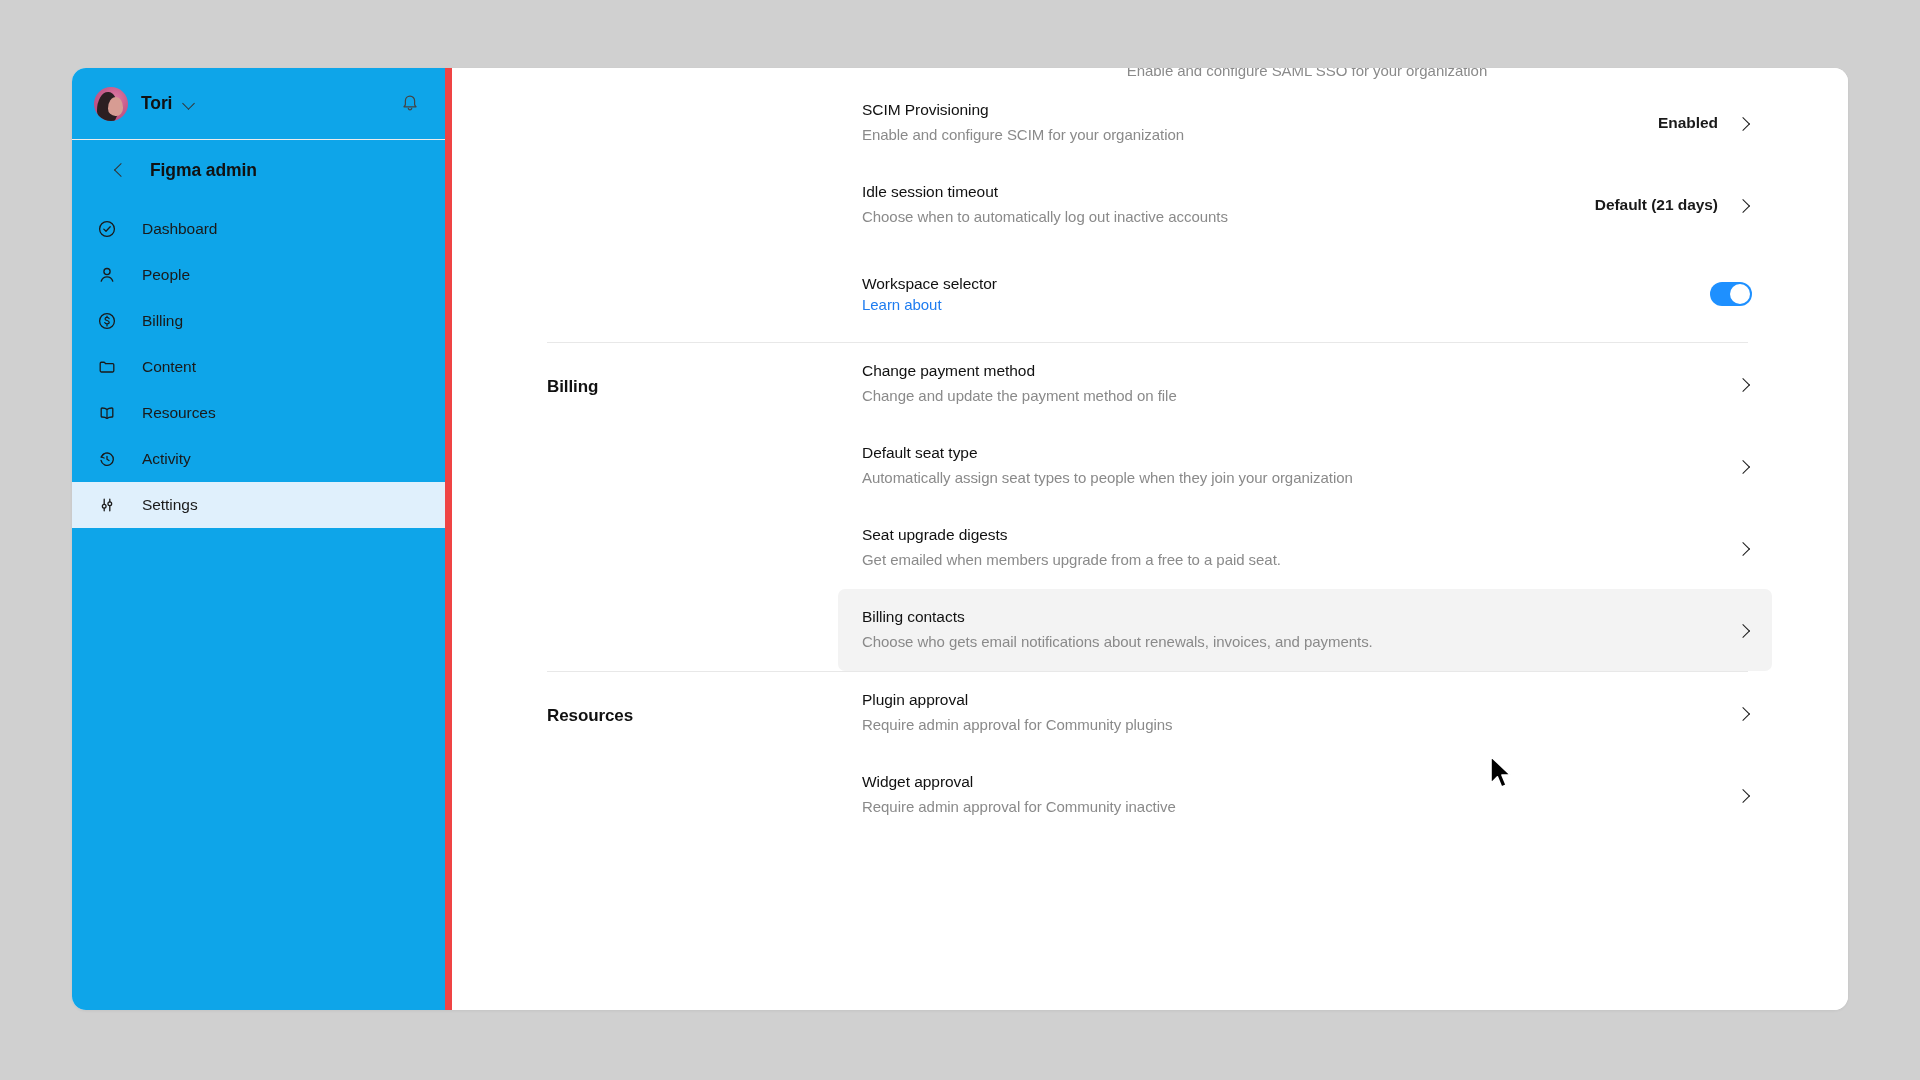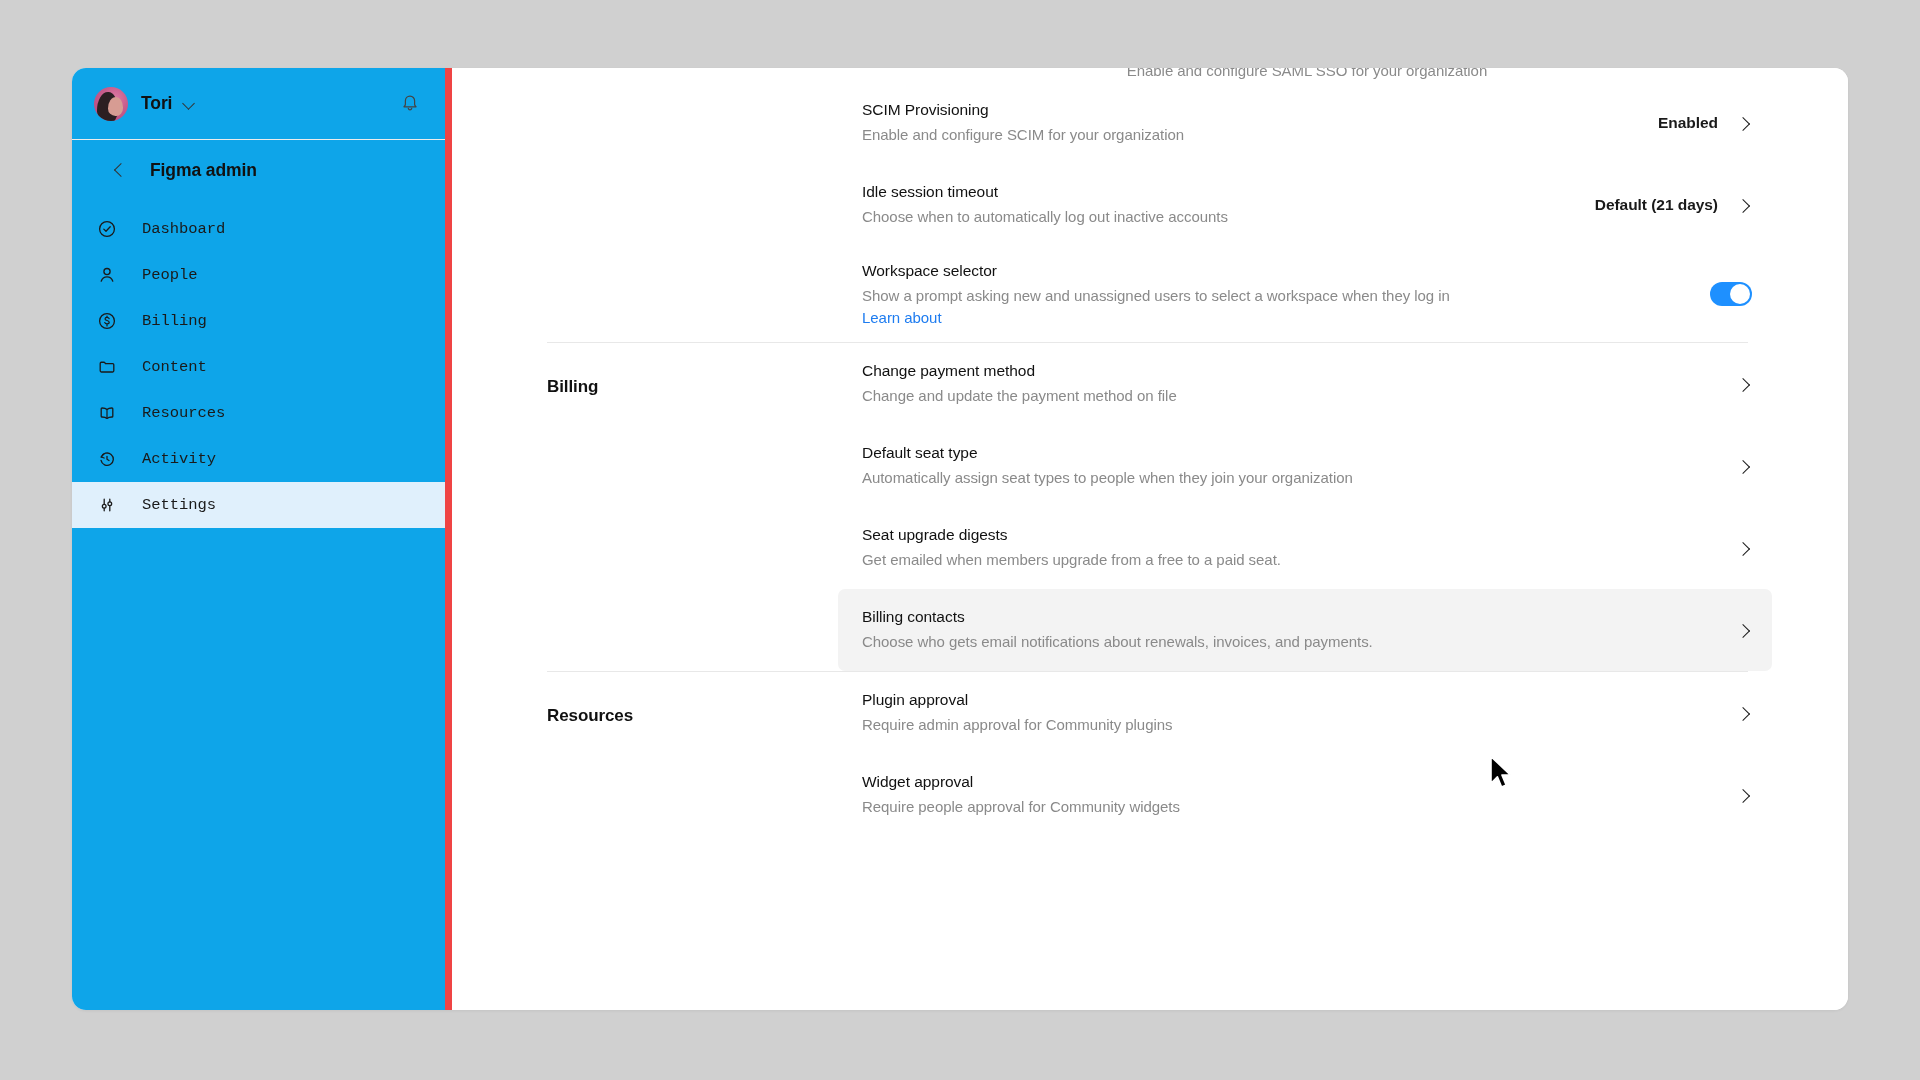--- a/index.html
+++ b/index.html
@@ -151,21 +151,20 @@
   .nav-list {
     padding-top: 6px;
   }
 
   .nav-item {
     display: flex;
     align-items: center;
     height: 46px;
     padding: 0 24px 0 24px;
     cursor: pointer;
-    font-family: Liberation Mono, monospace;
   }
   .nav-item.active {
     background: #e0f0fc;
   }
   .nav-item-icon {
     width: 22px;
     height: 22px;
     flex: 0 0 22px;
     display: flex;
     align-items: center;
@@ -468,21 +467,20 @@
             </div>
             <div class="row-right">
               <span class="row-value">Default (21 days)</span>
               <span class="chevron-right"></span>
             </div>
           </div>
 
           <div class="row" style="min-height:96px;">
             <div class="row-text">
               <div class="row-title">Workspace selector</div>
-              <div class="row-desc">Show a prompt asking new and unassigned users to select a workspace when they log in</div>
               <span class="row-link">Learn about</span>
             </div>
             <div class="row-right">
               <span class="toggle">
                 <span class="knob"></span>
               </span>
             </div>
           </div>
 
         </div>
@@ -549,21 +547,21 @@
               <div class="row-desc">Require admin approval for Community plugins</div>
             </div>
             <div class="row-right">
               <span class="chevron-right"></span>
             </div>
           </div>
 
           <div class="row">
             <div class="row-text">
               <div class="row-title">Widget approval</div>
-              <div class="row-desc">Require people approval for Community widgets</div>
+              <div class="row-desc">Require admin approval for Community inactive</div>
             </div>
             <div class="row-right">
               <span class="chevron-right"></span>
             </div>
           </div>
 
         </div>
       </div>
 
     </div>

